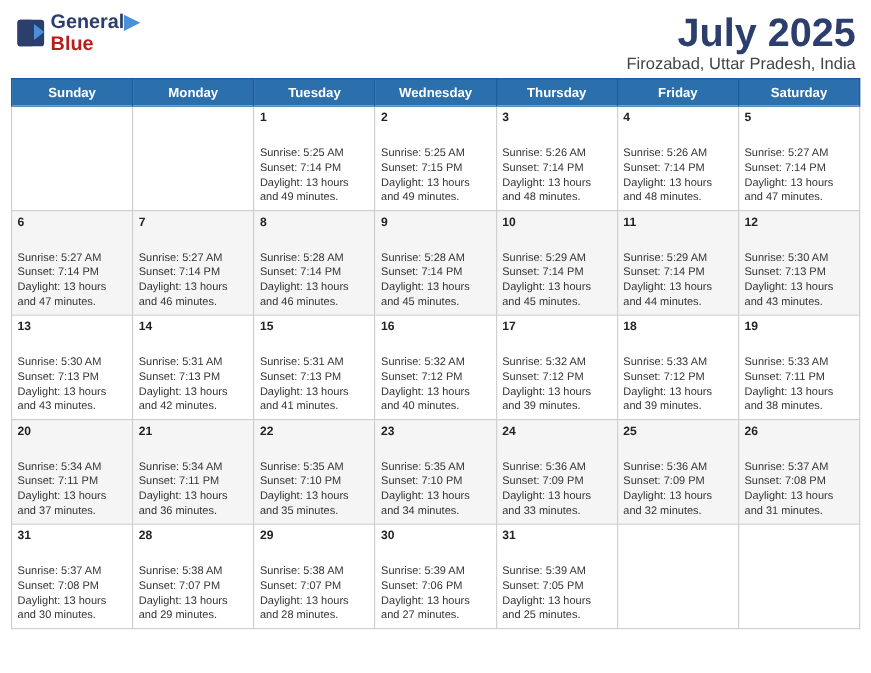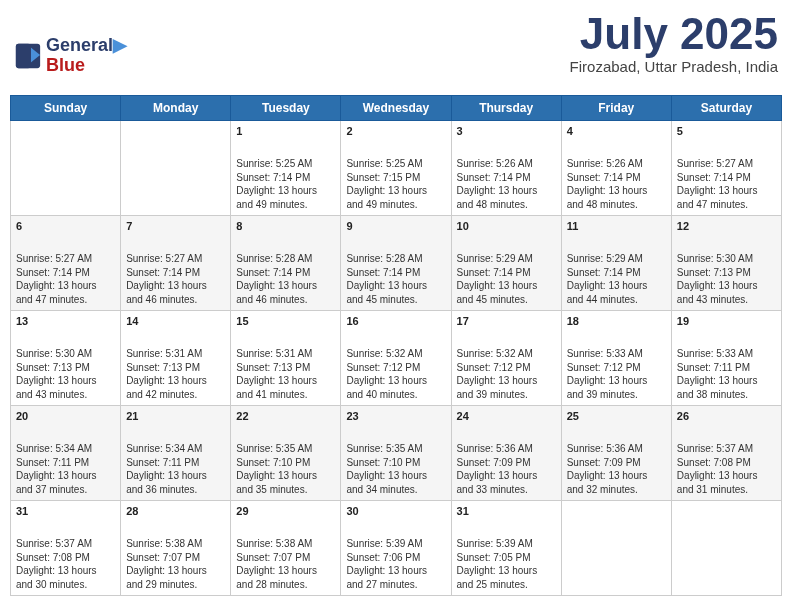--- a/index.html
+++ b/index.html
@@ -6,22 +6,22 @@
     body {
       font-family: Arial, sans-serif;
       background: #fff;
       width: 792px;
       min-height: 612px;
       padding: 10px;
     }
     .header {
       display: flex;
       justify-content: space-between;
-      align-items: flex-end;
-      margin-bottom: 20px;
+      align-items: flex-start;
+      margin-bottom: 4px;
       padding: 0 4px;
     }
     .logo {
       display: flex;
       align-items: center;
       gap: 4px;
     }
     .logo-text {
       font-size: 18px;
       font-weight: bold;
@@ -32,21 +32,21 @@
       color: #4a90d9;
     }
     .logo-icon {
       width: 28px;
       height: 28px;
     }
     .title-block {
       text-align: right;
     }
     .month-title {
-      font-size: 44px;
+      font-size: 36px;
       font-weight: bold;
       color: #2c3e6b;
       line-height: 1.1;
     }
     .location-title {
       font-size: 15px;
       color: #444;
     }
     .calendar {
       width: 100%;

